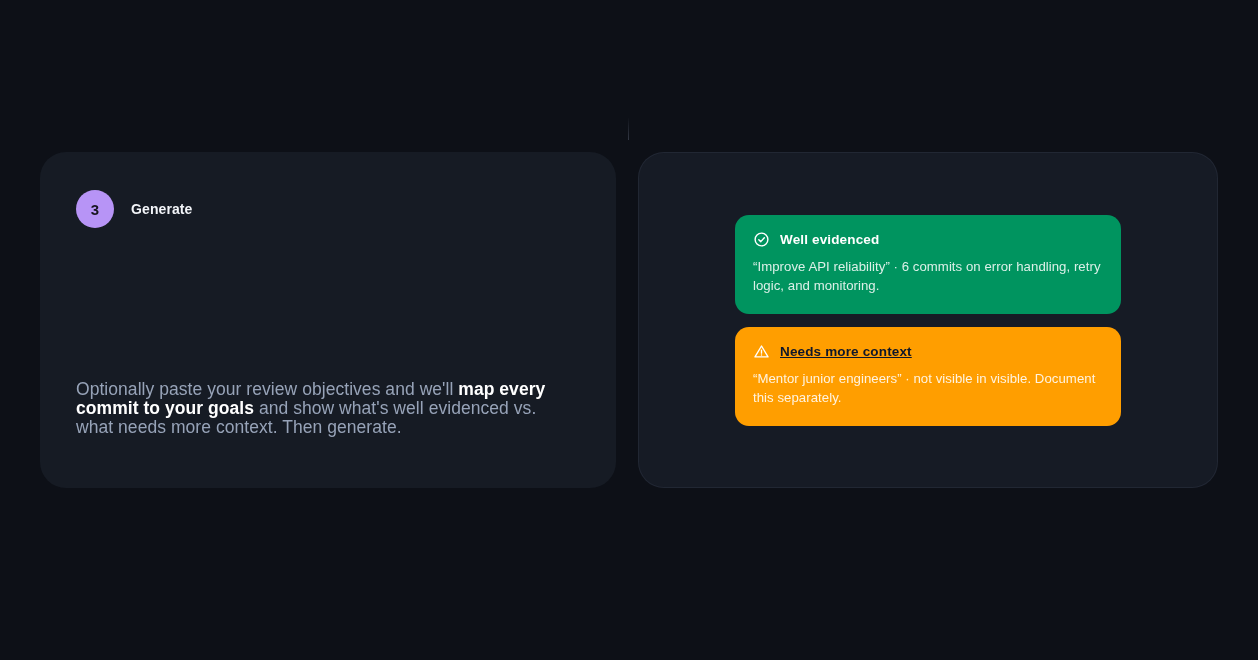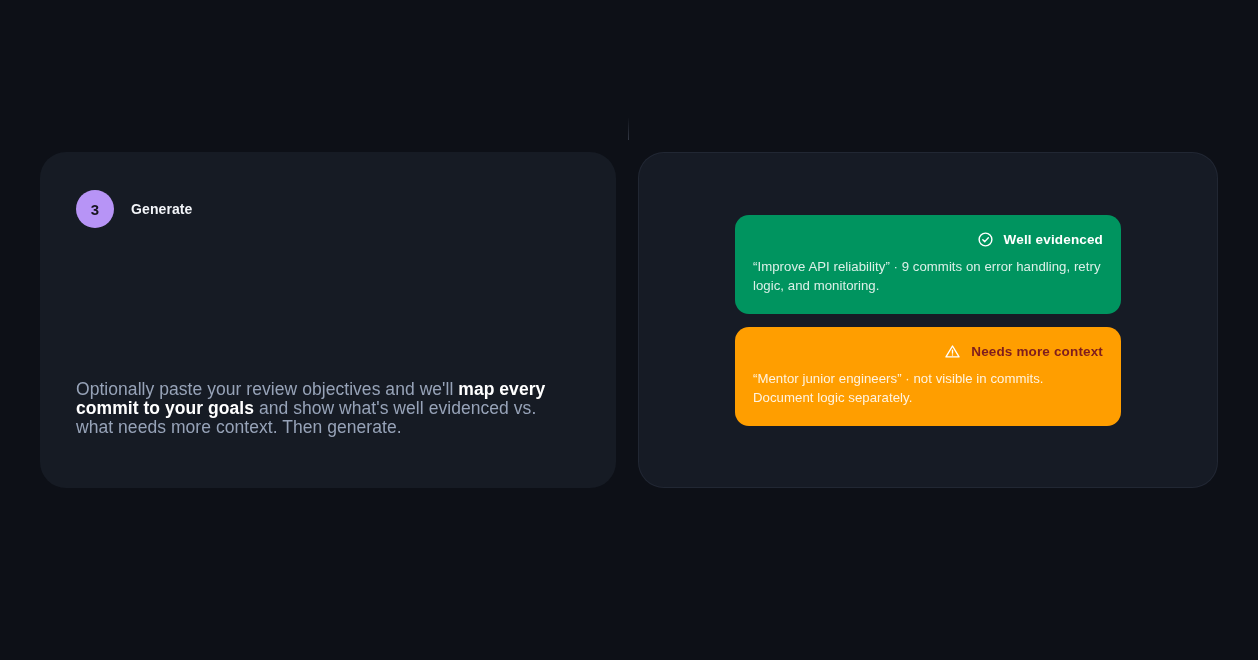--- a/index.html
+++ b/index.html
@@ -114,30 +114,29 @@
     padding: 16px 18px 18px 18px;
   }
   .finding.good { background: #00945f; }
   .finding.warn { background: #ff9e00; }
 
   .finding-head {
     display: flex;
     align-items: center;
     gap: 10px;
     margin-bottom: 9px;
-    justify-content: flex-end;
   }
 
   .finding-label {
     font-size: 13.5px;
     font-weight: bold;
     letter-spacing: 0.15px;
   }
   .good .finding-label { color: #ffffff; }
-  .warn .finding-label { color: #7f1d1d; }
+  .warn .finding-label { color: #0f172a; text-decoration: underline; }
 
   .finding-text {
     font-size: 13.2px;
     line-height: 19.5px;
     letter-spacing: 0.05px;
   }
   .good .finding-text { color: rgba(255,255,255,0.86); }
   .warn .finding-text { color: rgba(255,255,255,0.88); }
 
   .ficon { flex: none; display: block; }
@@ -162,29 +161,29 @@
   <div class="preview-panel">
 
     <div class="finding good">
       <div class="finding-head">
         <svg class="ficon" width="17" height="17" viewBox="0 0 24 24" fill="none" stroke="#ffffff" stroke-width="2" stroke-linecap="round" stroke-linejoin="round">
           <circle cx="12" cy="12" r="9"></circle>
           <polyline points="8.2,12.2 11,15 16,9.5"></polyline>
         </svg>
         <span class="finding-label">Well evidenced</span>
       </div>
-      <div class="finding-text">“Improve API reliability” · 9 commits on error handling, retry logic, and monitoring.</div>
+      <div class="finding-text">“Improve API reliability” · 6 commits on error handling, retry logic, and monitoring.</div>
     </div>
 
     <div class="finding warn">
       <div class="finding-head">
         <svg class="ficon" width="17" height="17" viewBox="0 0 24 24" fill="none" stroke="#ffffff" stroke-width="1.9" stroke-linecap="round" stroke-linejoin="round">
           <path d="M12 4.2 L21.2 19.6 L2.8 19.6 Z"></path>
           <line x1="12" y1="10" x2="12" y2="14.4"></line>
           <line x1="12" y1="16.9" x2="12" y2="17"></line>
         </svg>
         <span class="finding-label">Needs more context</span>
       </div>
-      <div class="finding-text">“Mentor junior engineers” · not visible in commits. Document logic separately.</div>
+      <div class="finding-text">“Mentor junior engineers” · not visible in visible. Document this separately.</div>
     </div>
 
   </div>
 </div>
 
 </body></html>

